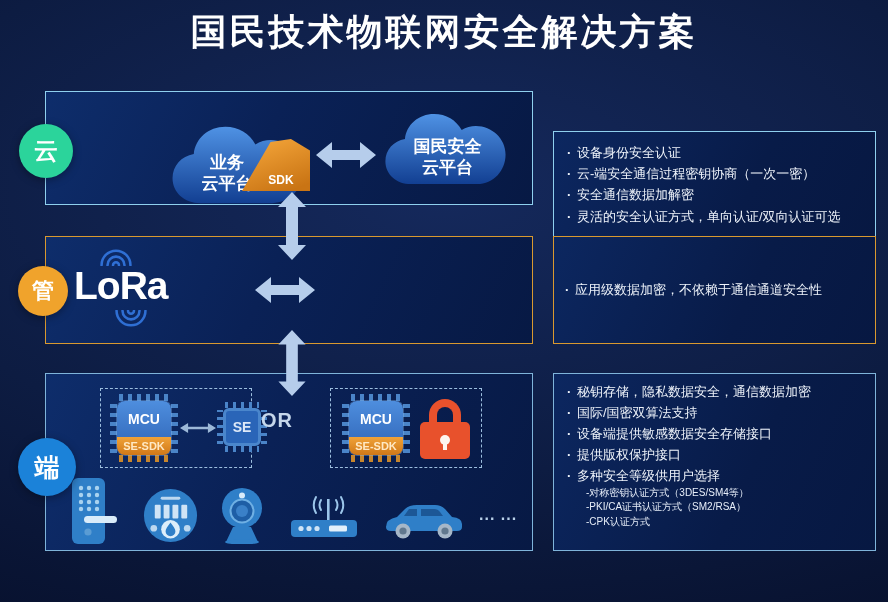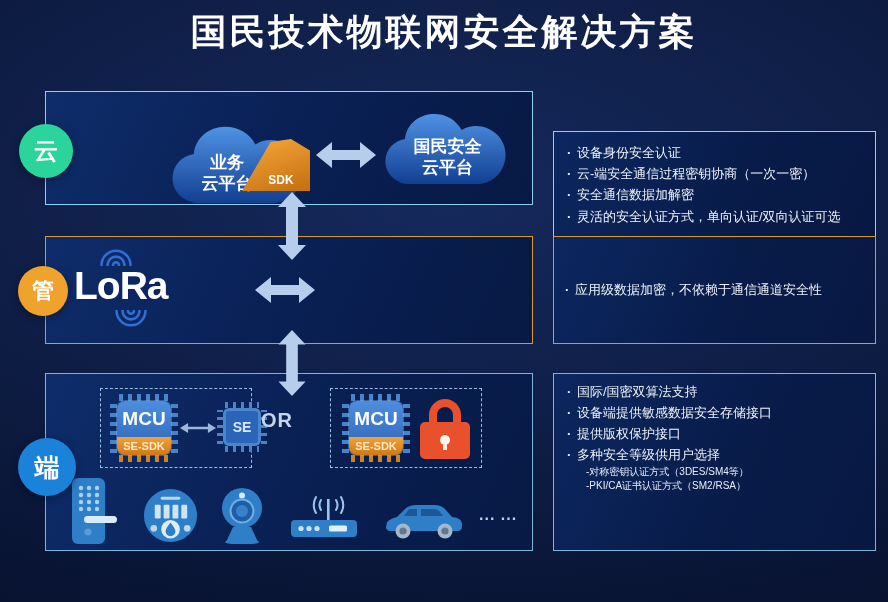--- a/index.html
+++ b/index.html
@@ -94,21 +94,21 @@
   .chip .pins-l,.chip .pins-r{ position:absolute; top:9px; bottom:9px; width:7px;
     background: repeating-linear-gradient(0deg,#4a84c8 0 4px, transparent 4px 9px); }
   .chip .pins-l{ left:0; } .chip .pins-r{ right:0; }
   .chip .chip-body{
     position:absolute; inset:7px; border-radius:8px; overflow:hidden;
     background: linear-gradient(180deg,#4e8ede 0%, #2d62b4 100%);
     box-shadow:0 0 0 1px rgba(130,180,235,.4);
     display:flex; flex-direction:column;
   }
   .chip .chip-label{ flex:1; display:flex; align-items:center; justify-content:center;
-    color:#fff; font-weight:bold; font-size:19px; }
+    color:#fff; font-weight:bold; font-size:14px; }
   .chip .chip-band{ height:18px; background:linear-gradient(180deg,#f0a238,#d07818);
     color:#ffe9c4; font-size:11px; font-weight:bold;
     display:flex; align-items:center; justify-content:center; }
   .sechip{ position:absolute; width:50px; height:50px; }
   .sechip .pins-t,.sechip .pins-b{ position:absolute; left:8px; right:8px; height:6px;
     background: repeating-linear-gradient(90deg,#4a84c8 0 3px, transparent 3px 8px); }
   .sechip .pins-t{ top:0; } .sechip .pins-b{ bottom:0; }
   .sechip .pins-l,.sechip .pins-r{ position:absolute; top:8px; bottom:8px; width:6px;
     background: repeating-linear-gradient(0deg,#4a84c8 0 3px, transparent 3px 8px); }
   .sechip .pins-l{ left:0; } .sechip .pins-r{ right:0; }
@@ -255,26 +255,28 @@
 
   <div class="cellular">3G/4G/5G</div>
 
   <svg class="icon-abs" style="left:278px; top:330px; z-index:4;" width="28" height="66" viewBox="0 0 28 68">
     <polygon fill="#b6cdeb" points="14,0 28,15 20,15 20,53 28,53 14,68 0,53 8,53 8,15 0,15"></polygon>
   </svg>
 
   <div class="panel blue-border" style="left:45px; top:373px; width:488px; height:178px; border-color:#7fb4da;"></div>
   <div class="panel blue-border right" style="left:553px; top:373px; width:323px; height:178px; border-color:#7fb4da;">
     <div class="bullets" style="padding-top:7px;">
+      <div class="bullet" style="line-height:21px">秘钥存储，隐私数据安全，通信数据加密</div>
       <div class="bullet" style="line-height:21px">国际/国密双算法支持</div>
       <div class="bullet" style="line-height:21px">设备端提供敏感数据安全存储接口</div>
       <div class="bullet" style="line-height:21px">提供版权保护接口</div>
       <div class="bullet" style="line-height:21px">多种安全等级供用户选择</div>
       <div class="sub-bullet">-对称密钥认证方式（3DES/SM4等）</div>
       <div class="sub-bullet">-PKI/CA证书认证方式（SM2/RSA）</div>
+      <div class="sub-bullet">-CPK认证方式</div>
     </div>
   </div>
 
   <div class="badge" id="badge-device">端</div>
 
   <div class="dashed-group" style="left:100px; top:388px; width:152px; height:80px;"></div>
 
   <div class="chip" style="left:110px; top:394px; width:68px; height:68px; z-index:2;">
     <div class="pins-t"></div>
     <div class="pins-b"></div>

